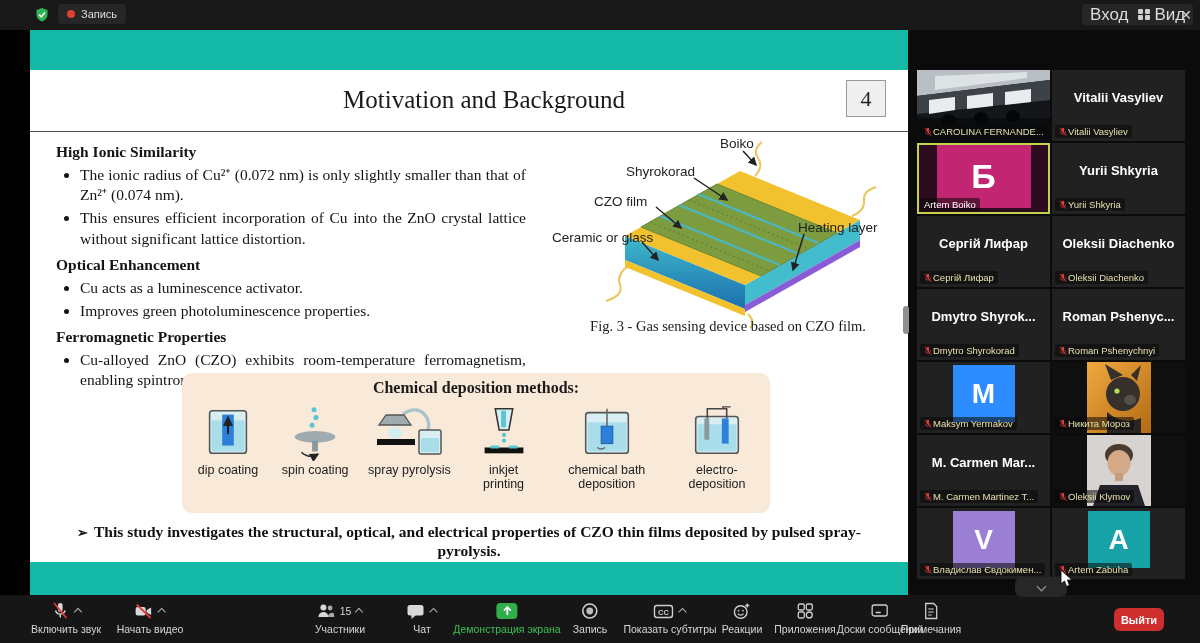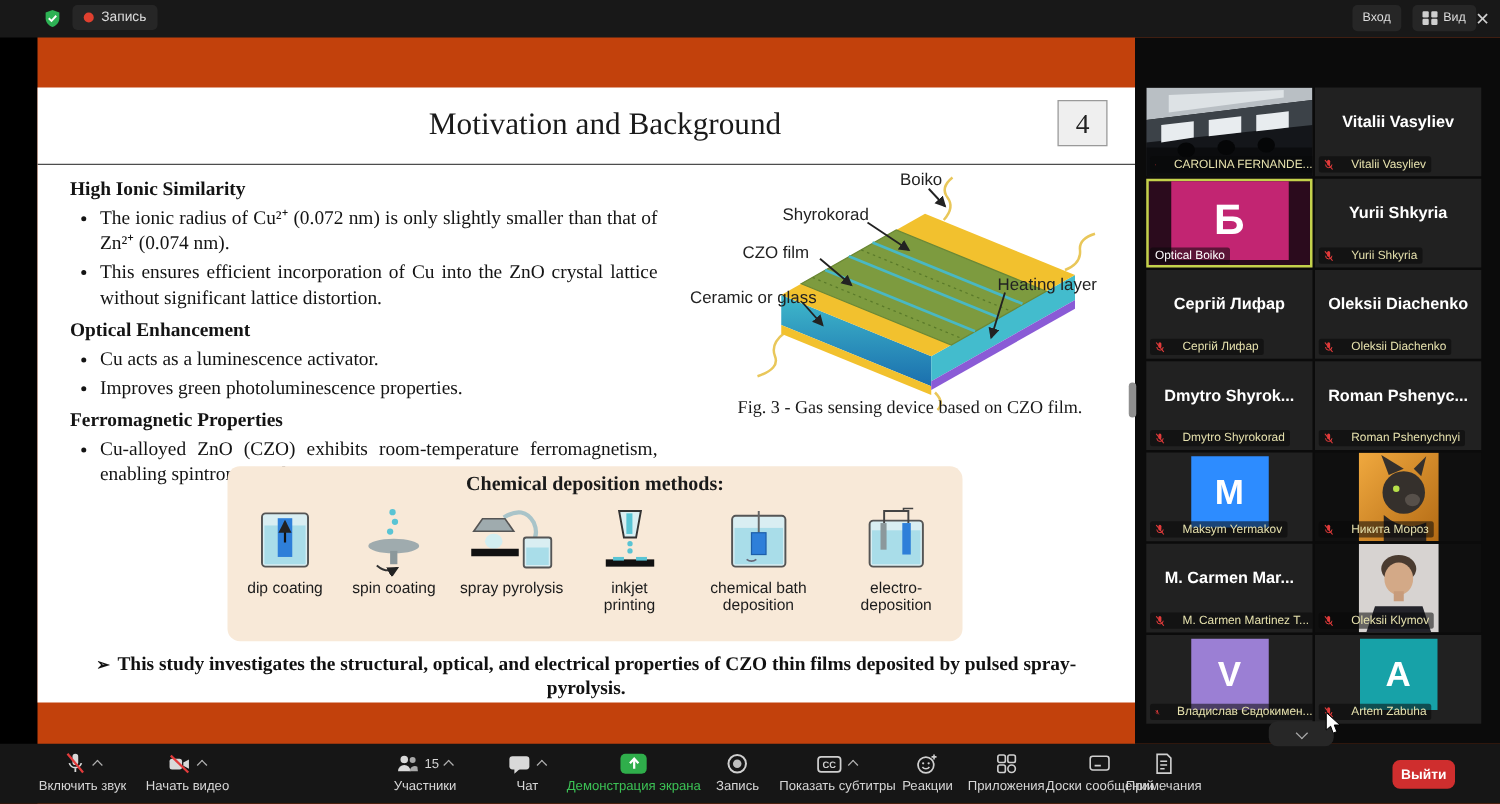--- a/index.html
+++ b/index.html
@@ -1,26 +1,26 @@
 <!DOCTYPE html>
 <html><head>
 <meta charset="utf-8">
 <style>
   html,body{margin:0;padding:0;background:#000;}
-  .screen{position:relative;width:1200px;height:643px;background:#c2410c;overflow:hidden;
+  .screen{position:relative;width:1200px;height:643px;background:#14b8a6;overflow:hidden;
           font-family:"Liberation Sans",sans-serif;}
 
   
   .topbar{position:absolute;left:0;top:0;right:0;height:30px;background:#181818;z-index:5;}
   .shield{position:absolute;left:34px;top:7px;width:16px;height:16px;}
   .rec-chip{position:absolute;left:58px;top:4px;height:20px;background:#262626;border-radius:4px;
             display:flex;align-items:center;gap:6px;padding:0 9px;color:#dcdcdc;font-size:11px;}
   .rec-dot{width:8px;height:8px;border-radius:50%;}
   .tb-btn{position:absolute;top:4px;height:21px;background:#262626;border-radius:4px;color:#dcdcdc;
-          font-size:10px;display:flex;align-items:center;gap:5px;padding:0 8px;}
+          font-size:17px;display:flex;align-items:center;gap:5px;padding:0 8px;}
   .tb-login{left:1082px;}
   .tb-view{left:1130px;}
   .tb-close{position:absolute;left:1176px;top:4px;color:#cfcfcf;font-size:14px;width:20px;height:21px;
             display:flex;align-items:center;justify-content:center;}
   .gridicon{display:inline-grid;grid-template-columns:5px 5px;gap:1.5px;}
   .gridicon i{width:5px;height:5px;background:#cfcfcf;border-radius:1px;}
 
   .left-strip{position:absolute;left:0;top:0;width:30px;bottom:0;background:#000;}
   .sidebar-bg{position:absolute;left:908px;top:30px;right:0;bottom:48px;background:#0b0b0b;}
 
@@ -67,21 +67,21 @@
            grid-template-columns:133px 133px;grid-auto-rows:71px;gap:2px;z-index:4;}
   .tile{position:relative;background:#212121;overflow:hidden;}
   .tile.active{outline:2px solid; outline-offset:-2px;}
   .center-name{position:absolute;left:0;right:0;top:38%;transform:translateY(-50%);text-align:center;
                color:#fff;font-weight:bold;font-size:13px;white-space:nowrap;}
   .avatar-sq{position:absolute;left:50%;top:3px;transform:translateX(-50%);width:62px;height:57px;
              display:flex;align-items:center;justify-content:center;color:#fff;font-weight:bold;
              font-size:28px;}
   .avatar-sq.big{width:94px;height:63px;top:2px;font-size:34px;}
   .tile-label{position:absolute;left:3px;bottom:3px;max-width:126px;background:rgba(10,10,10,.55);
-              border-radius:2px;padding:1px 4px;display:flex;align-items:center;gap:14px;
+              border-radius:2px;padding:1px 4px;display:flex;align-items:center;gap:1px;
               color:#e6e1ad;font-size:9.5px;white-space:nowrap;overflow:hidden;}
   .tile-art{position:absolute;inset:0;}
   .tile-art.centered{left:50%;transform:translateX(-50%);width:64px;}
 
   .collapse-btn{position:absolute;left:1015px;top:577px;width:52px;height:20px;background:#272727;
                 border-radius:7px;z-index:6;display:flex;align-items:center;justify-content:center;}
   .chev-down{width:9px;height:9px;position:relative;}
   .chev-down::before{content:"";position:absolute;left:1px;top:0;width:6px;height:6px;
                 border-left:1.6px solid #aaa;border-top:1.6px solid #aaa;transform:rotate(225deg);}
 
@@ -313,21 +313,21 @@
             <path d="M1.8 5.5 a3.2 3.2 0 0 0 6.4 0" stroke="#e23b3b" stroke-width="1" fill="none"></path>
             <line x1="1.2" y1="1" x2="8.8" y2="10.5" stroke="#e23b3b" stroke-width="1.2"></line>
           </svg>
         <span>Vitalii Vasyliev</span>
       </div>
     </div>
 
     <div class="tile active" style="background: rgb(43, 11, 29); outline-color: rgb(195, 210, 75);">
       <div class="avatar-sq big" style="background: rgb(194, 37, 114);">Б</div>
       <div class="tile-label" style="color:#fff;">
-        <span>Optical Boiko</span>
+        <span>Artem Boiko</span>
       </div>
     </div>
 
     <div class="tile">
       <div class="center-name">Yurii Shkyria</div>
       <div class="tile-label">
         <svg viewBox="0 0 10 12" width="8" height="10">
             <rect x="3.4" y="0.8" width="3" height="5.6" rx="1.5" fill="#e23b3b"></rect>
             <path d="M1.8 5.5 a3.2 3.2 0 0 0 6.4 0" stroke="#e23b3b" stroke-width="1" fill="none"></path>
             <line x1="1.2" y1="1" x2="8.8" y2="10.5" stroke="#e23b3b" stroke-width="1.2"></line>

